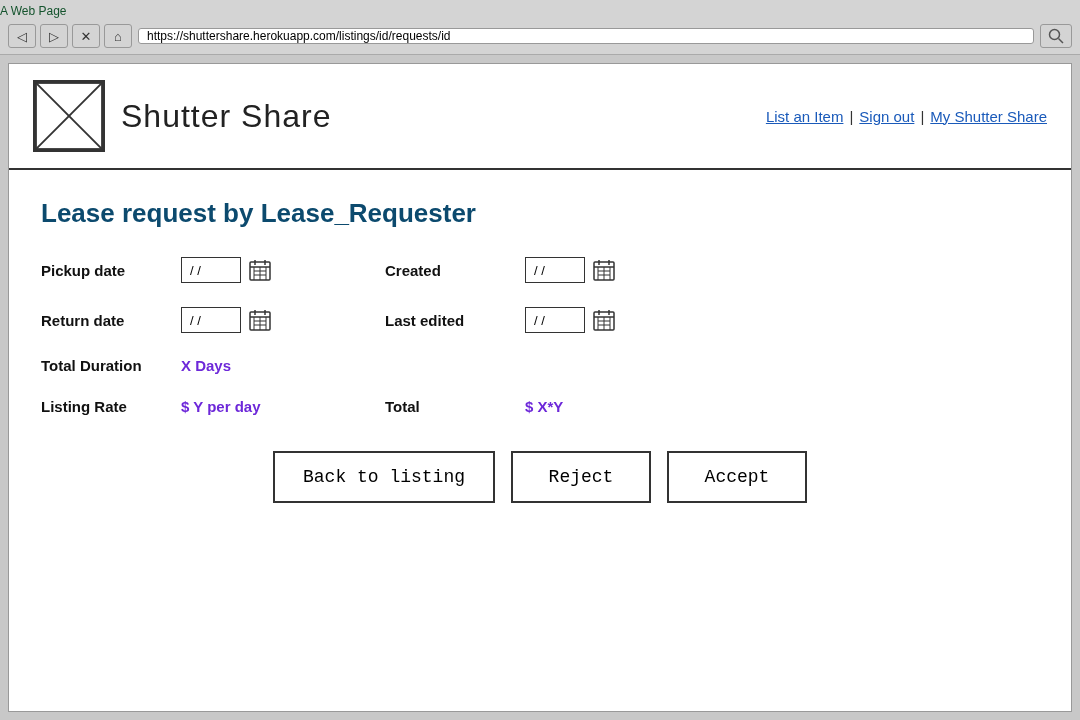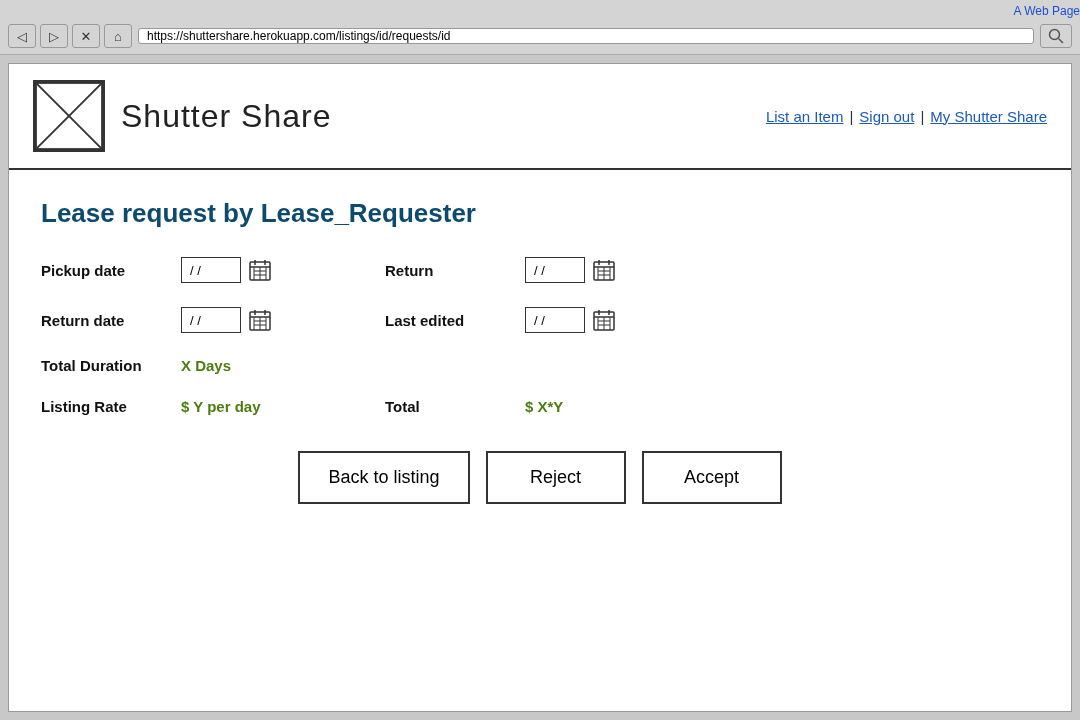--- a/index.html
+++ b/index.html
@@ -19,23 +19,23 @@
     }
 
     
     .browser-chrome {
       background: #d4d4d4;
       border-bottom: 1px solid #aaa;
       padding: 0;
     }
 
     .browser-title-bar {
-      text-align: right;
+      text-align: left;
       font-size: 12px;
-      color: #1d4ed8;
+      color: #14532d;
       padding: 4px 0 2px;
     }
 
     .browser-toolbar {
       display: flex;
       align-items: center;
       padding: 4px 8px 6px;
       gap: 6px;
     }
 
@@ -185,21 +185,21 @@
       font-size: 15px;
       font-weight: bold;
       color: #111;
       width: 130px;
       flex-shrink: 0;
     }
 
     .form-value {
       font-size: 15px;
       font-weight: bold;
-      color: #4d7c0f;
+      color: #6d28d9;
     }
 
     .date-field-container {
       display: flex;
       align-items: center;
       gap: 6px;
     }
 
     .date-input {
       border: 1px solid #333;
@@ -236,20 +236,21 @@
 
     .action-btn {
       padding: 14px 28px;
       font-size: 18px;
       font-weight: normal;
       border: 2px solid #333;
       background: white;
       cursor: pointer;
       min-width: 140px;
       text-align: center;
+      font-family: Liberation Mono, monospace;
     }
   </style>
 </head>
 <body>
 
 <div class="browser-chrome">
   <div class="browser-title-bar">
     <span>A Web Page</span>
   </div>
   <div class="browser-toolbar">
@@ -310,21 +311,21 @@
               <line x1="5" y1="16" x2="17" y2="16" stroke="#333" stroke-width="1"></line>
               <line x1="5" y1="8" x2="5" y2="21" stroke="#333" stroke-width="1"></line>
               <line x1="11" y1="8" x2="11" y2="21" stroke="#333" stroke-width="1"></line>
               <line x1="17" y1="8" x2="17" y2="21" stroke="#333" stroke-width="1"></line>
             </svg>
           </div>
         </div>
       </div>
 
       <div class="form-row">
-        <span class="form-label">Return</span>
+        <span class="form-label">Created</span>
         <div class="date-field-container">
           <input class="date-input" type="text" value="/ /" style="">
           <div class="calendar-icon-wrapper">
             <svg class="calendar-svg" viewBox="0 0 22 22">
               <rect x="1" y="3" width="20" height="18" rx="1" stroke="#333" stroke-width="1.5" fill="none"></rect>
               <line x1="1" y1="8" x2="21" y2="8" stroke="#333" stroke-width="1.5"></line>
               <line x1="6" y1="1" x2="6" y2="6" stroke="#333" stroke-width="1.5"></line>
               <line x1="16" y1="1" x2="16" y2="6" stroke="#333" stroke-width="1.5"></line>
               <line x1="5" y1="12" x2="17" y2="12" stroke="#333" stroke-width="1"></line>
               <line x1="5" y1="16" x2="17" y2="16" stroke="#333" stroke-width="1"></line>

